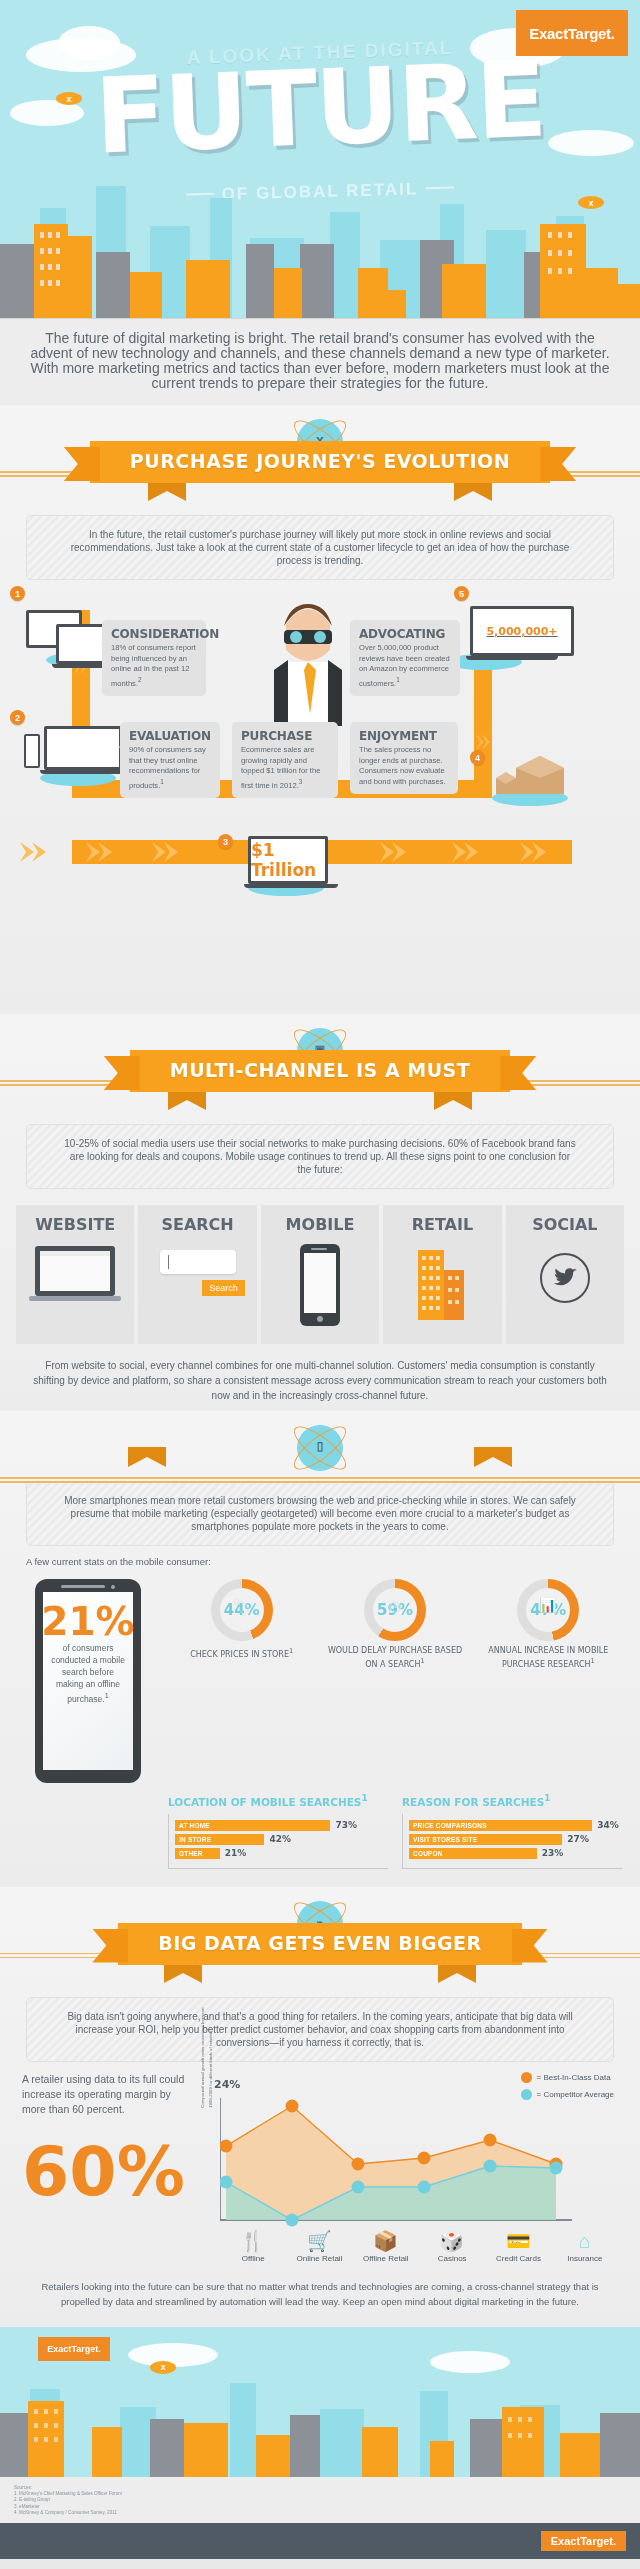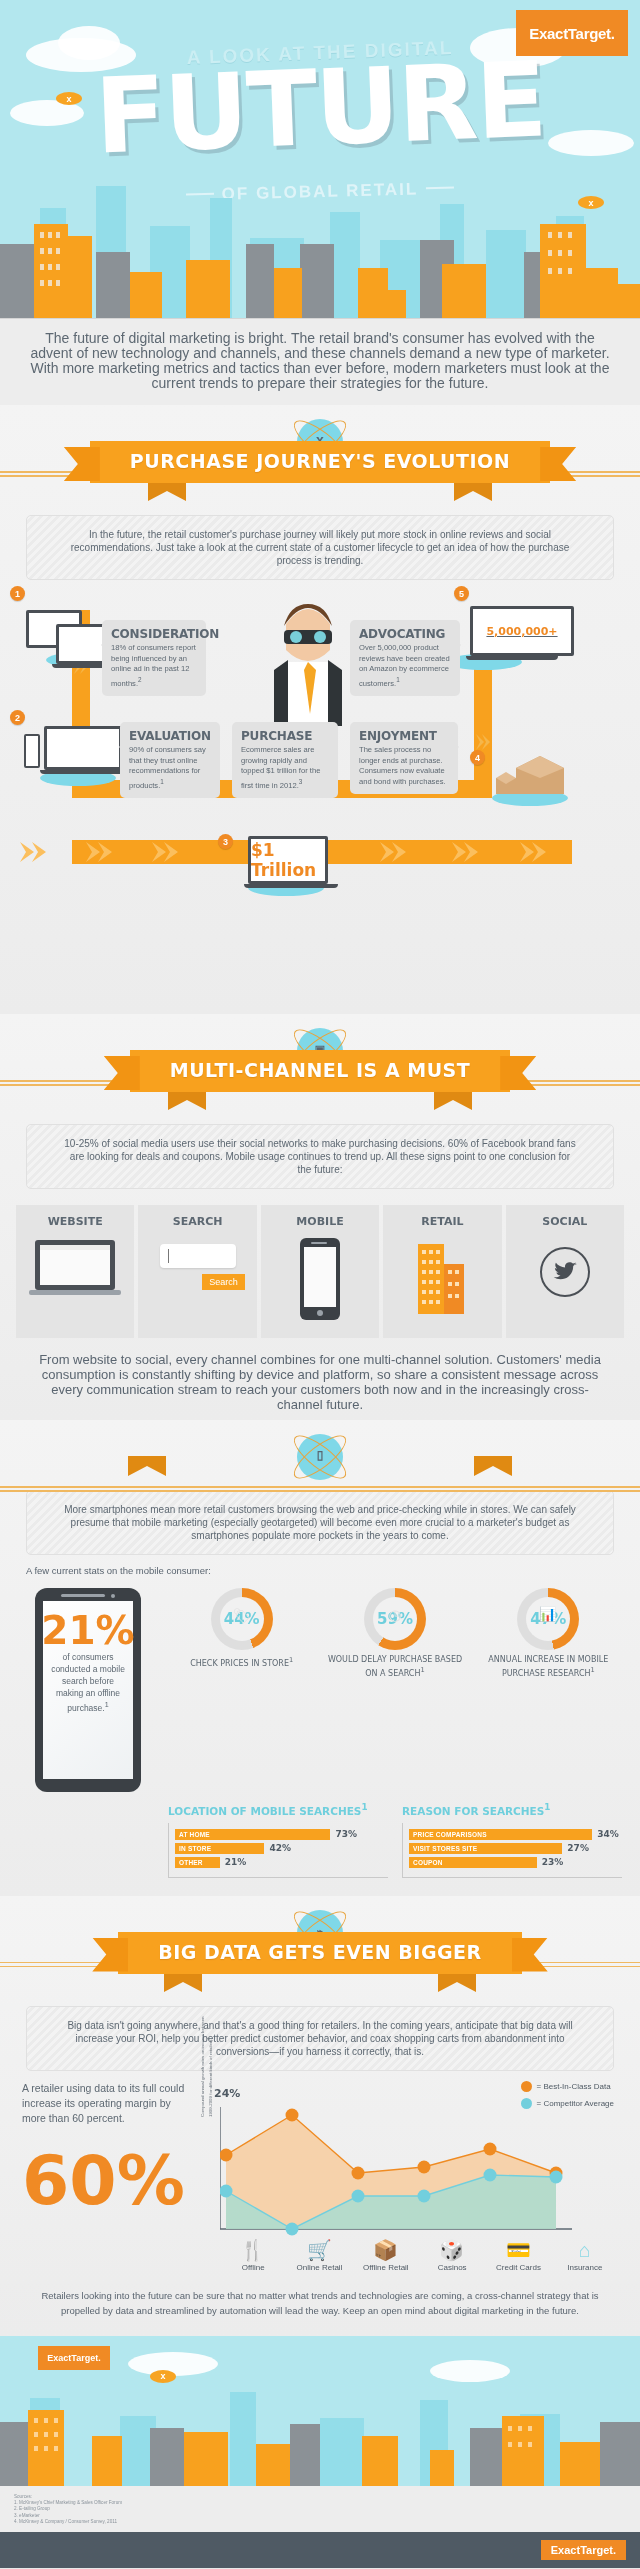--- a/index.html
+++ b/index.html
@@ -128,22 +128,22 @@
     position:absolute; z-index:6; font-family:"DejaVu Sans",sans-serif;
     font-size:17px; font-weight:bold; color:#f08a24;
   }
 
   
   .channels { display:flex; gap:4px; margin:16px 16px 0; }
   .ch {
     flex:1; background:#e4e4e4; padding:10px 4px 14px; text-align:center;
     display:flex; flex-direction:column; align-items:center;
   }
-  .ch h5 { font-family:"DejaVu Sans",sans-serif; font-size:11px; color:#5d6872; margin-bottom:10px; }
-  .body-text { padding:14px 30px 0; text-align:center; font-size:13px; line-height:15px; }
+  .ch h5 { font-family:"DejaVu Sans",sans-serif; font-size:16px; color:#5d6872; margin-bottom:10px; }
+  .body-text { padding:14px 30px 0; text-align:center; font-size:10px; line-height:15px; }
 
   
   .stats-label { padding:10px 26px 0; font-size:9.5px; }
   .mobile-row { display:flex; padding:8px 18px 0; gap:10px; }
   .phone-card { width:140px; flex-shrink:0; position:relative; }
   .phone {
     width:106px; height:204px; margin:4px auto 0; background:#3b4045;
     border-radius:12px; padding:13px 8px; position:relative;
   }
   .phone .screen { background:linear-gradient(140deg,#fff 0%,#eef1f3 100%); height:100%;

